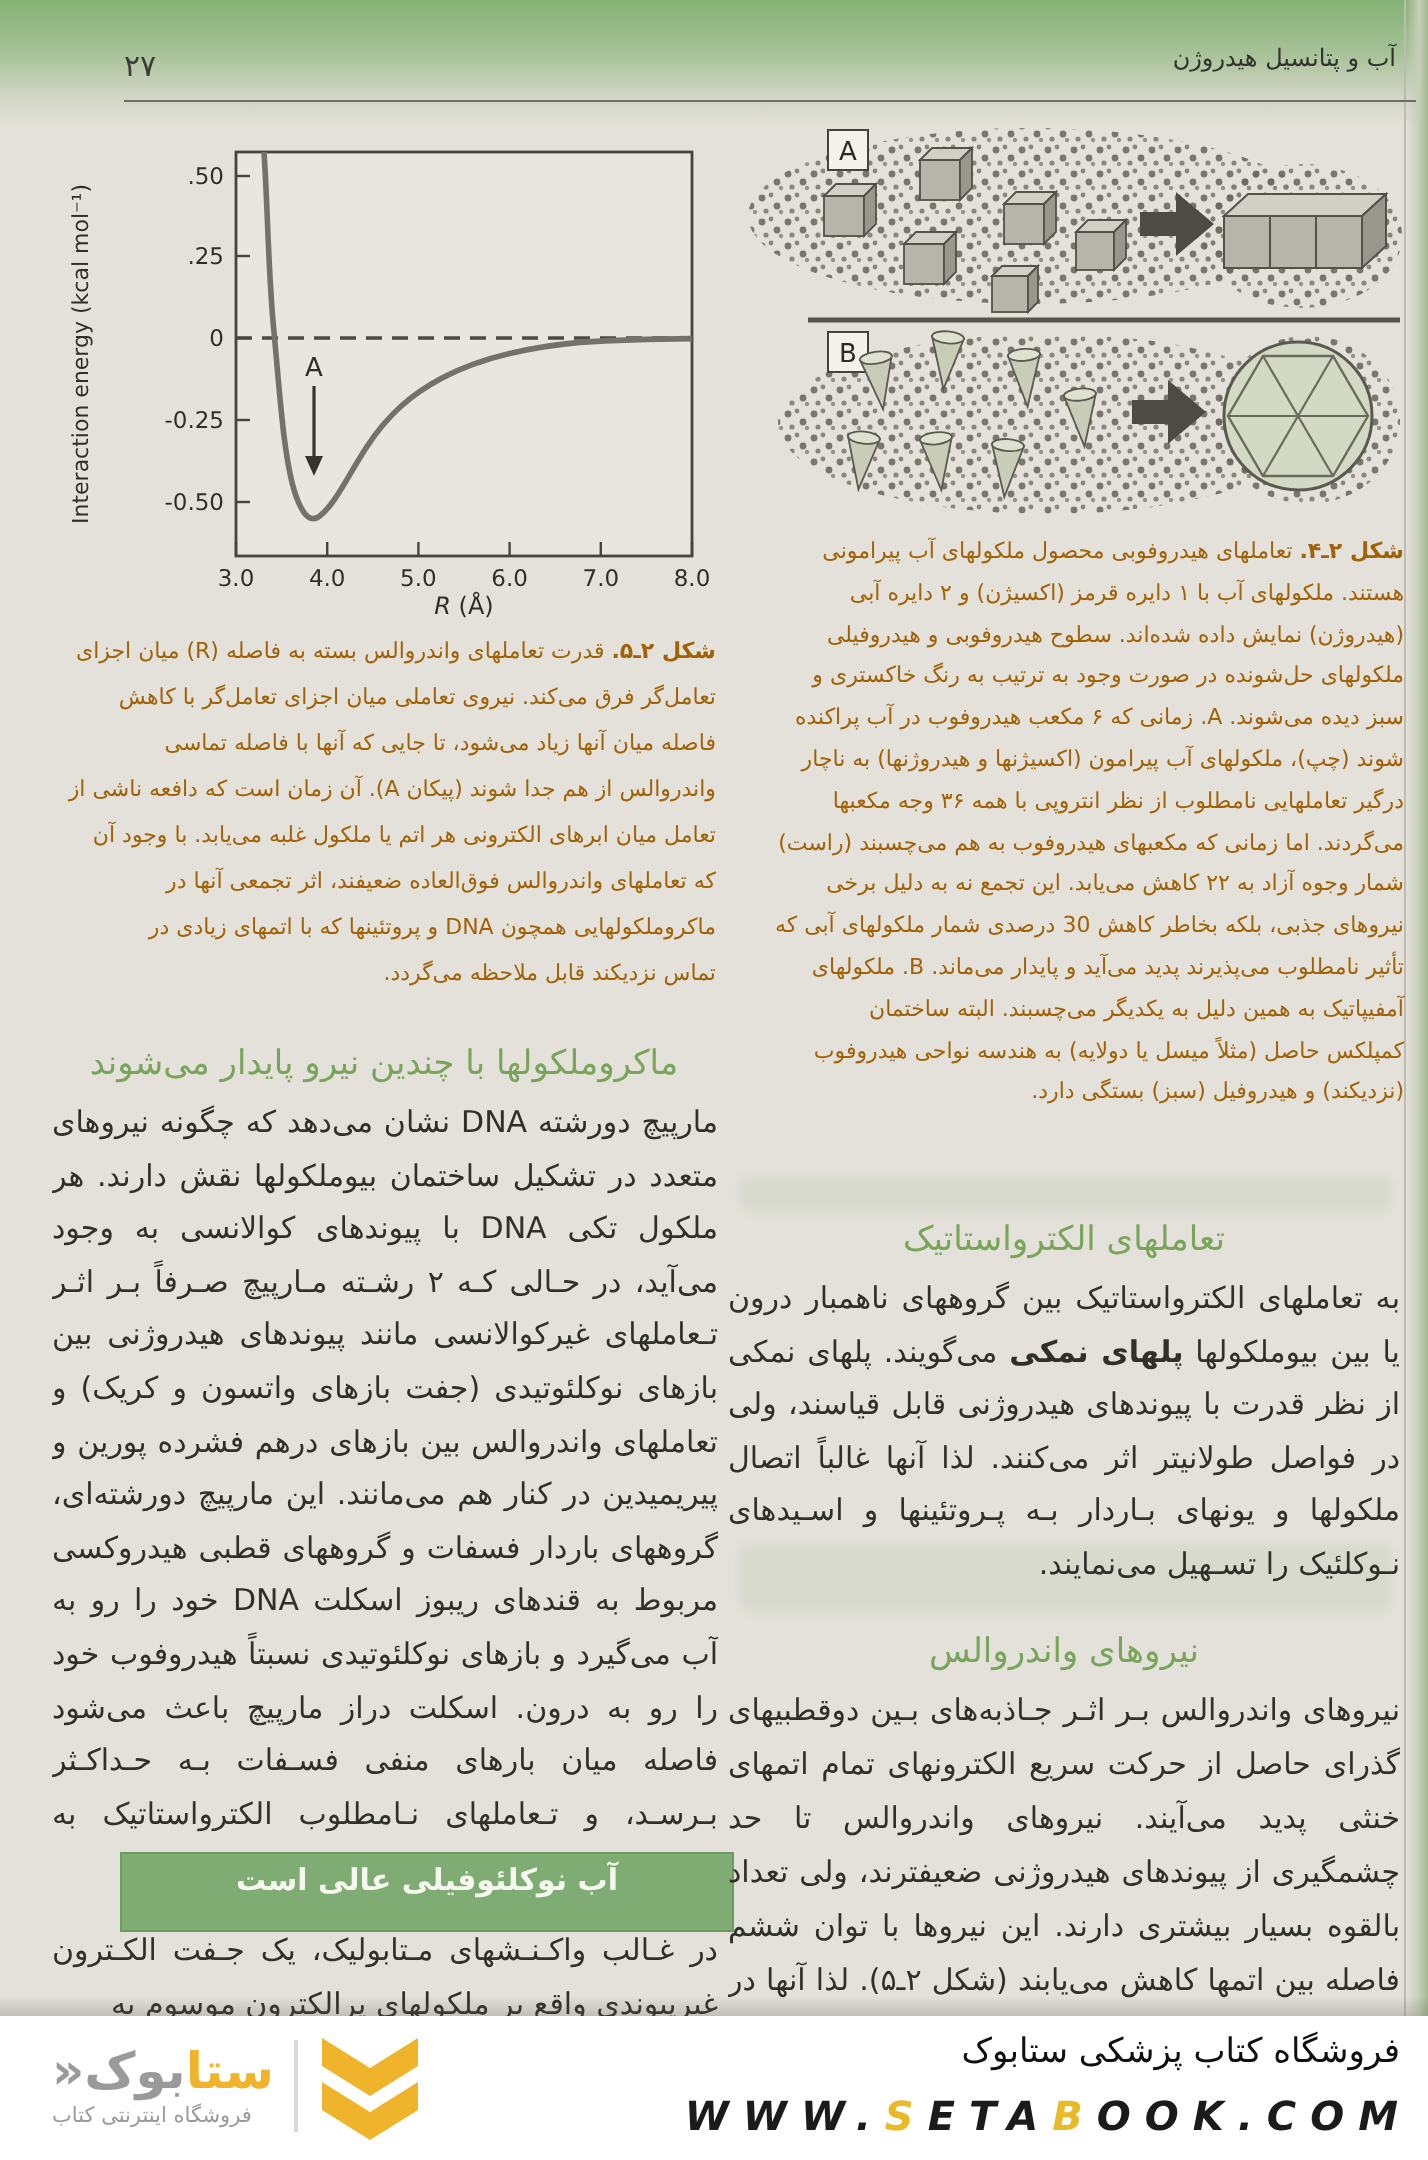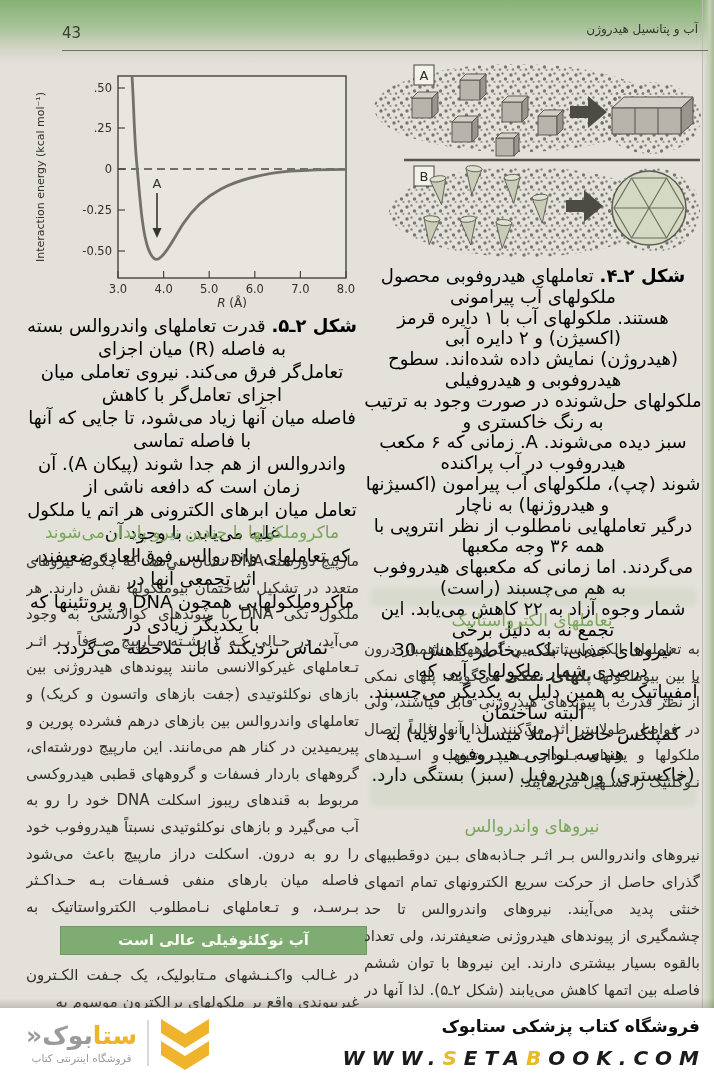--- a/index.html
+++ b/index.html
@@ -23,63 +23,63 @@
   .hdr-title{position:absolute;right:16px;top:22px;font-size:12px;color:#33332d;
         direction:rtl;font-weight:500;}
   .hdr-rule{position:absolute;left:62px;right:6px;top:50px;border-top:1.6px solid #6e6e66;}
 
   
   .chart-wrap{position:absolute;left:28px;top:66px;width:332px;height:244px;}
   .fig-wrap{position:absolute;left:366px;top:60px;width:338px;height:202px;}
   svg text{font-family:"DejaVu Sans",sans-serif;}
 
   
-  .caption{position:absolute;direction:rtl;color:#000000;font-size:18px;
-        line-height:20.8px;text-align:center;}
+  .caption{position:absolute;direction:rtl;color:#a16207;font-size:11px;
+        line-height:20.8px;text-align:right;}
   .caption.left-cap{left:26px;top:314px;width:332px;line-height:23px;}
   .caption.right-cap{left:364px;top:266px;width:338px;}
   .caption b{font-weight:bold;}
 
   
   .green-head{position:absolute;direction:rtl;text-align:center;color:#79a55a;
         font-weight:normal;font-size:17px;}
   .body-para{position:absolute;direction:rtl;text-align:justify;color:#30302b;
         font-size:15px;line-height:26.6px;}
-  .head-box{position:absolute;left:60px;top:926px;width:307px;height:29px;
+  .head-box{position:absolute;left:60px;top:926px;width:307px;height:40px;
         background:#7fac73;border:1px solid #6d9a61;box-sizing:border-box;
         color:#f7f9f1;font-weight:bold;font-size:15px;line-height:27px;
         text-align:center;direction:rtl;}
   .ghost{position:absolute;background:rgba(130,170,115,.12);filter:blur(2px);
         border-radius:6px;}
 
   
   .footer{position:absolute;left:0;top:1008px;width:714px;height:72px;background:#ffffff;}
-  .store-name{position:absolute;right:14px;top:8px;direction:rtl;font-weight:bold;
+  .store-name{position:absolute;right:14px;top:8px;direction:rtl;font-weight:normal;
         font-size:17px;color:#101010;}
   .store-url{position:absolute;right:8px;top:38px;font-weight:bold;font-size:20px;
         letter-spacing:7px;color:#1b1b1b;white-space:nowrap;font-style:italic;}
   .store-url .accent{color:#e9ba27;}
   .logo{position:absolute;left:26px;top:6px;display:flex;align-items:center;}
-  .logo-textcol{display:flex;flex-direction:column;align-items:center;}
+  .logo-textcol{display:flex;flex-direction:column;align-items:flex-start;}
   .logo-word{direction:rtl;font-weight:bold;font-size:25px;line-height:26px;}
   .logo-word .w-yellow{color:#f0b42c;}
   .logo-word .w-gray{color:#9a9a9a;}
   .logo-tag{direction:rtl;font-size:10.5px;color:#9a9a9a;margin-top:3px;}
   .logo-divider{width:2px;height:46px;background:#d9d9d9;margin:0 10px;}
 </style>
 </head>
 <body>
 
 <div class="stage">
 
   <div class="page">
     <div class="page-top-grad"></div>
     <div class="page-right-edge"></div>
 
-    <div class="hdr-num">43</div>
+    <div class="hdr-num">۲۷</div>
     <div class="hdr-title">آب و پتانسیل هیدروژن</div>
     <div class="hdr-rule"></div>
 
     <div class="chart-wrap">
       <svg width="332" height="244" viewBox="0 0 332 244">
         <rect x="90" y="10" width="228" height="202" fill="#e8e6df" stroke="#45453f" stroke-width="1.4"></rect>
 
         <line x1="90" y1="103" x2="318" y2="103" stroke="#4a4a42" stroke-width="1.7" stroke-dasharray="8 5"></line>
 
         <g stroke="#45453f" stroke-width="1.2">
@@ -250,33 +250,34 @@
       <div><b>شکل ۲ـ۴.</b> <span>تعاملهای هیدروفوبی محصول ملکولهای آب پیرامونی</span></div>
       <div>هستند. ملکولهای آب با ۱ دایره قرمز (اکسیژن) و ۲ دایره آبی</div>
       <div>(هیدروژن) نمایش داده شده‌اند. سطوح هیدروفوبی و هیدروفیلی</div>
       <div>ملکولهای حل‌شونده در صورت وجود به ترتیب به رنگ خاکستری و</div>
       <div>سبز دیده می‌شوند. A. زمانی که ۶ مکعب هیدروفوب در آب پراکنده</div>
       <div>شوند (چپ)، ملکولهای آب پیرامون (اکسیژنها و هیدروژنها) به ناچار</div>
       <div>درگیر تعاملهایی نامطلوب از نظر انتروپی با همه ۳۶ وجه مکعبها</div>
       <div>می‌گردند. اما زمانی که مکعبهای هیدروفوب به هم می‌چسبند (راست)</div>
       <div>شمار وجوه آزاد به ۲۲ کاهش می‌یابد. این تجمع نه به دلیل برخی</div>
       <div>نیروهای جذبی، بلکه بخاطر کاهش 30 درصدی شمار ملکولهای آبی که</div>
+      <div>تأثیر نامطلوب می‌پذیرند پدید می‌آید و پایدار می‌ماند. B. ملکولهای</div>
       <div>آمفیپاتیک به همین دلیل به یکدیگر می‌چسبند. البته ساختمان</div>
       <div>کمپلکس حاصل (مثلاً میسل یا دولایه) به هندسه نواحی هیدروفوب</div>
-      <div>(خاکستری) و هیدروفیل (سبز) بستگی دارد.</div>
+      <div>(نزدیکند) و هیدروفیل (سبز) بستگی دارد.</div>
     </div>
 
     <div class="caption left-cap">
       <div><b>شکل ۲ـ۵.</b> <span>قدرت تعاملهای واندروالس بسته به فاصله (R) میان اجزای</span></div>
       <div>تعامل‌گر فرق می‌کند. نیروی تعاملی میان اجزای تعامل‌گر با کاهش</div>
       <div>فاصله میان آنها زیاد می‌شود، تا جایی که آنها با فاصله تماسی</div>
       <div>واندروالس از هم جدا شوند (پیکان A). آن زمان است که دافعه ناشی از</div>
       <div>تعامل میان ابرهای الکترونی هر اتم یا ملکول غلبه می‌یابد. با وجود آن</div>
       <div>که تعاملهای واندروالس فوق‌العاده ضعیفند، اثر تجمعی آنها در</div>
-      <div>ماکروملکولهایی همچون DNA و پروتئینها که با یکدیگر زیادی در</div>
+      <div>ماکروملکولهایی همچون DNA و پروتئینها که با اتمهای زیادی در</div>
       <div>تماس نزدیکند قابل ملاحظه می‌گردد.</div>
     </div>
 
     <div class="green-head" style="left:26px;top:522px;width:332px;">ماکروملکولها با چندین نیرو پایدار می‌شوند</div>
     <div class="body-para" style="left:26px;top:548px;width:333px;height:374px;overflow:hidden;">مارپیچ دورشته DNA نشان می‌دهد که چگونه نیروهای متعدد در تشکیل ساختمان بیوملکولها نقش دارند. هر ملکول تکی DNA با پیوندهای کوالانسی به وجود می‌آید، در حـالی کـه ۲ رشـته مـارپیچ صـرفاً بـر اثـر تـعاملهای غیرکوالانسی مانند پیوندهای هیدروژنی بین بازهای نوکلئوتیدی (جفت بازهای واتسون و کریک) و تعاملهای واندروالس بین بازهای درهم فشرده پورین و پیریمیدین در کنار هم می‌مانند. این مارپیچ دورشته‌ای، گروههای باردار فسفات و گروههای قطبی هیدروکسی مربوط به قندهای ریبوز اسکلت DNA خود را رو به آب می‌گیرد و بازهای نوکلئوتیدی نسبتاً هیدروفوب خود را رو به درون. اسکلت دراز مارپیچ باعث می‌شود فاصله میان بارهای منفی فسـفات بـه حـداکـثر بـرسـد، و تـعاملهای نـامطلوب الکترواستاتیک به حداقل (شکل ۲ـ۳۴).</div>
 
     <div class="head-box">آب نوکلئوفیلی عالی است</div>
     <div class="body-para" style="left:26px;top:962px;width:333px;height:46px;overflow:hidden;">در غـالب واکـنـشهای مـتابولیک، یک جـفت الکـترون غیرپیوندی واقع بر ملکولهای پرالکترون موسوم به</div>
 
     <div class="ghost" style="left:370px;top:588px;width:326px;height:18px;"></div>

